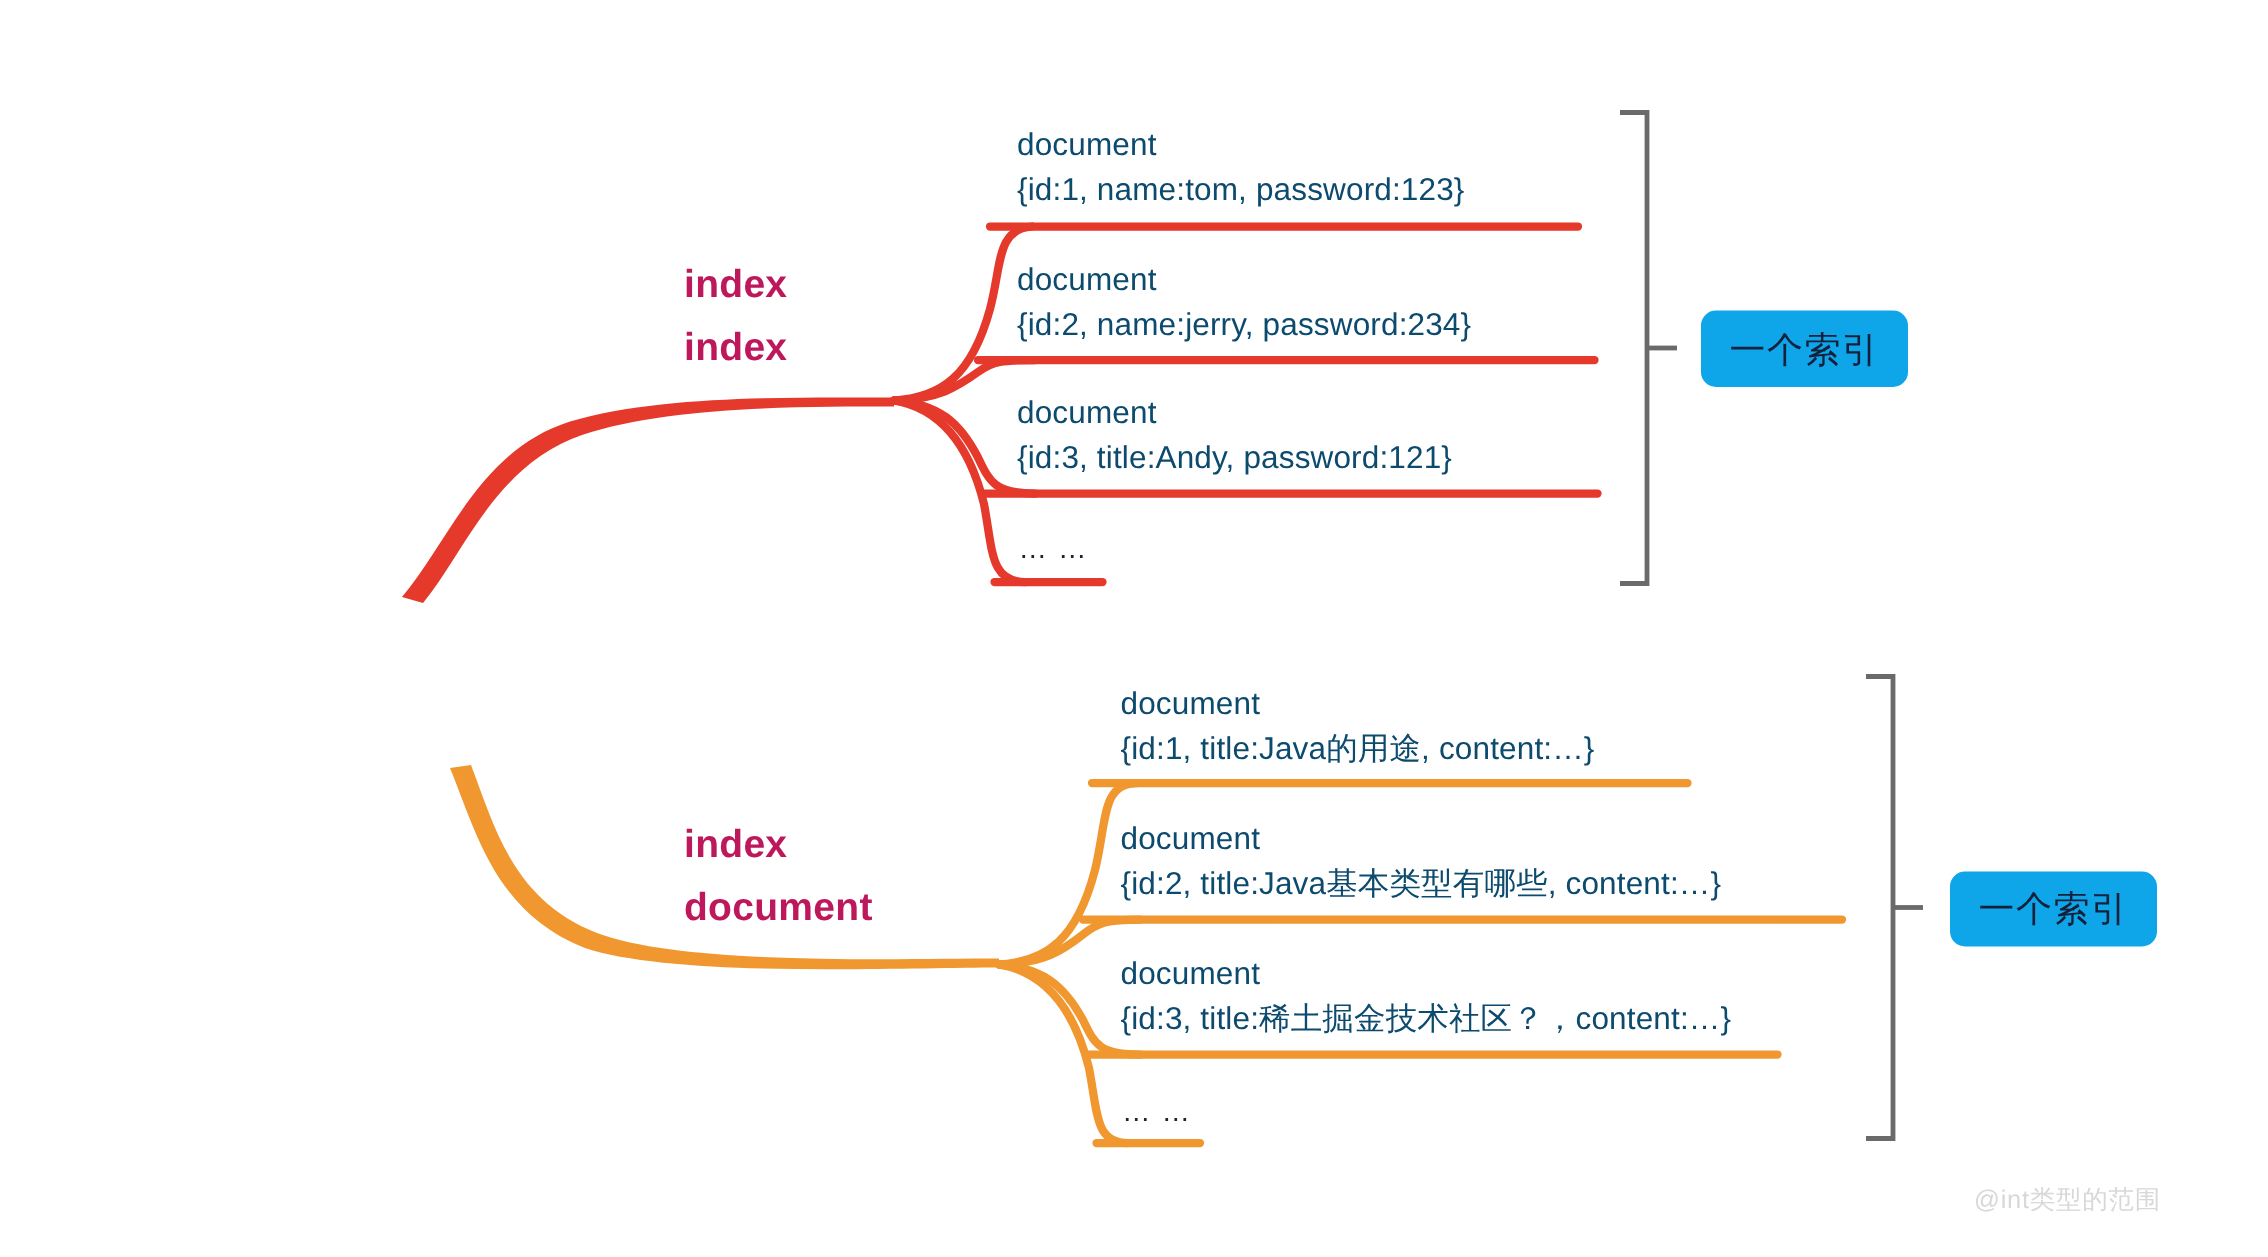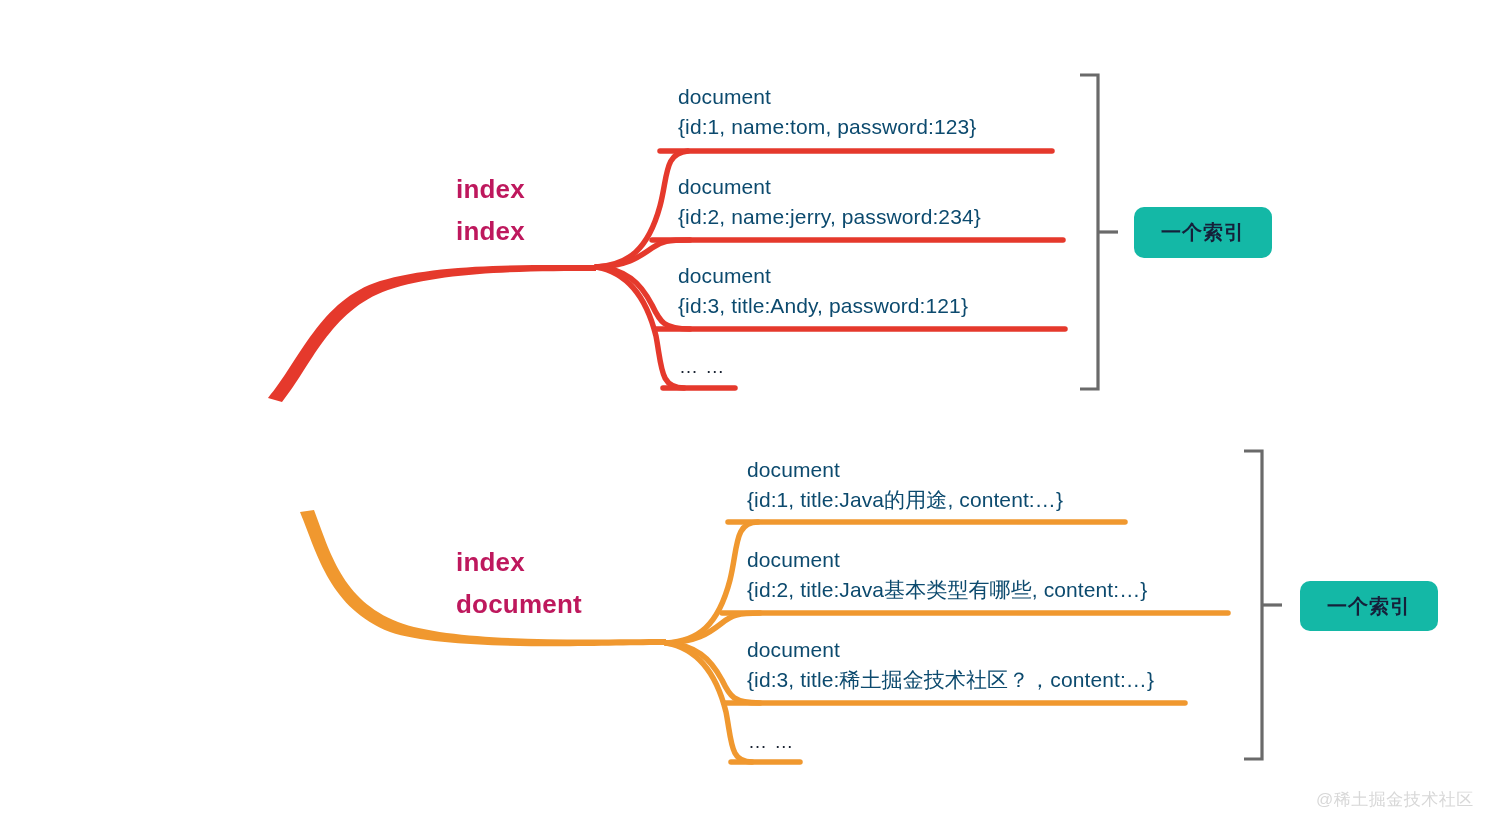--- a/index.html
+++ b/index.html
@@ -44,25 +44,25 @@
     position:absolute;
     color:#000000;
     font-weight:bold;
     font-size:42px;
     white-space:nowrap;
     letter-spacing:0.5px;
   }
 
   .badge{
     position:absolute;
-    background:#14b8a6;
+    background:#0ea5e9;
     border-radius:10px;
     color:#15203a;
-    font-weight:bold;
-    font-size:20px;
+    font-weight:normal;
+    font-size:24px;
     display:flex;align-items:center;justify-content:center;
     letter-spacing:1px;
   }
 
   .watermark{
     position:absolute;
     color:#d8d8d8;
     font-size:17px;
     white-space:nowrap;
     letter-spacing:0.5px;
@@ -161,15 +161,15 @@
     <span class="l2">{id:2, title:Java基本类型有哪些, content:…}</span>
   </div>
   <div class="doc" style="left:747px;top:635px;">
     <span class="l1">document</span>
     <span class="l2">{id:3, title:稀土掘金技术社区？，content:…}</span>
   </div>
   <div class="ellipsis" style="left:748px;top:731px;">… …</div>
 
   <div class="badge" style="left:1300px;top:581px;width:138px;height:50px;">一个索引</div>
 
-  <div class="watermark" style="left:1316px;top:788px;">@稀土掘金技术社区</div>
+  <div class="watermark" style="left:1316px;top:788px;">@int类型的范围</div>
 
 </div>
 
 </body></html>

